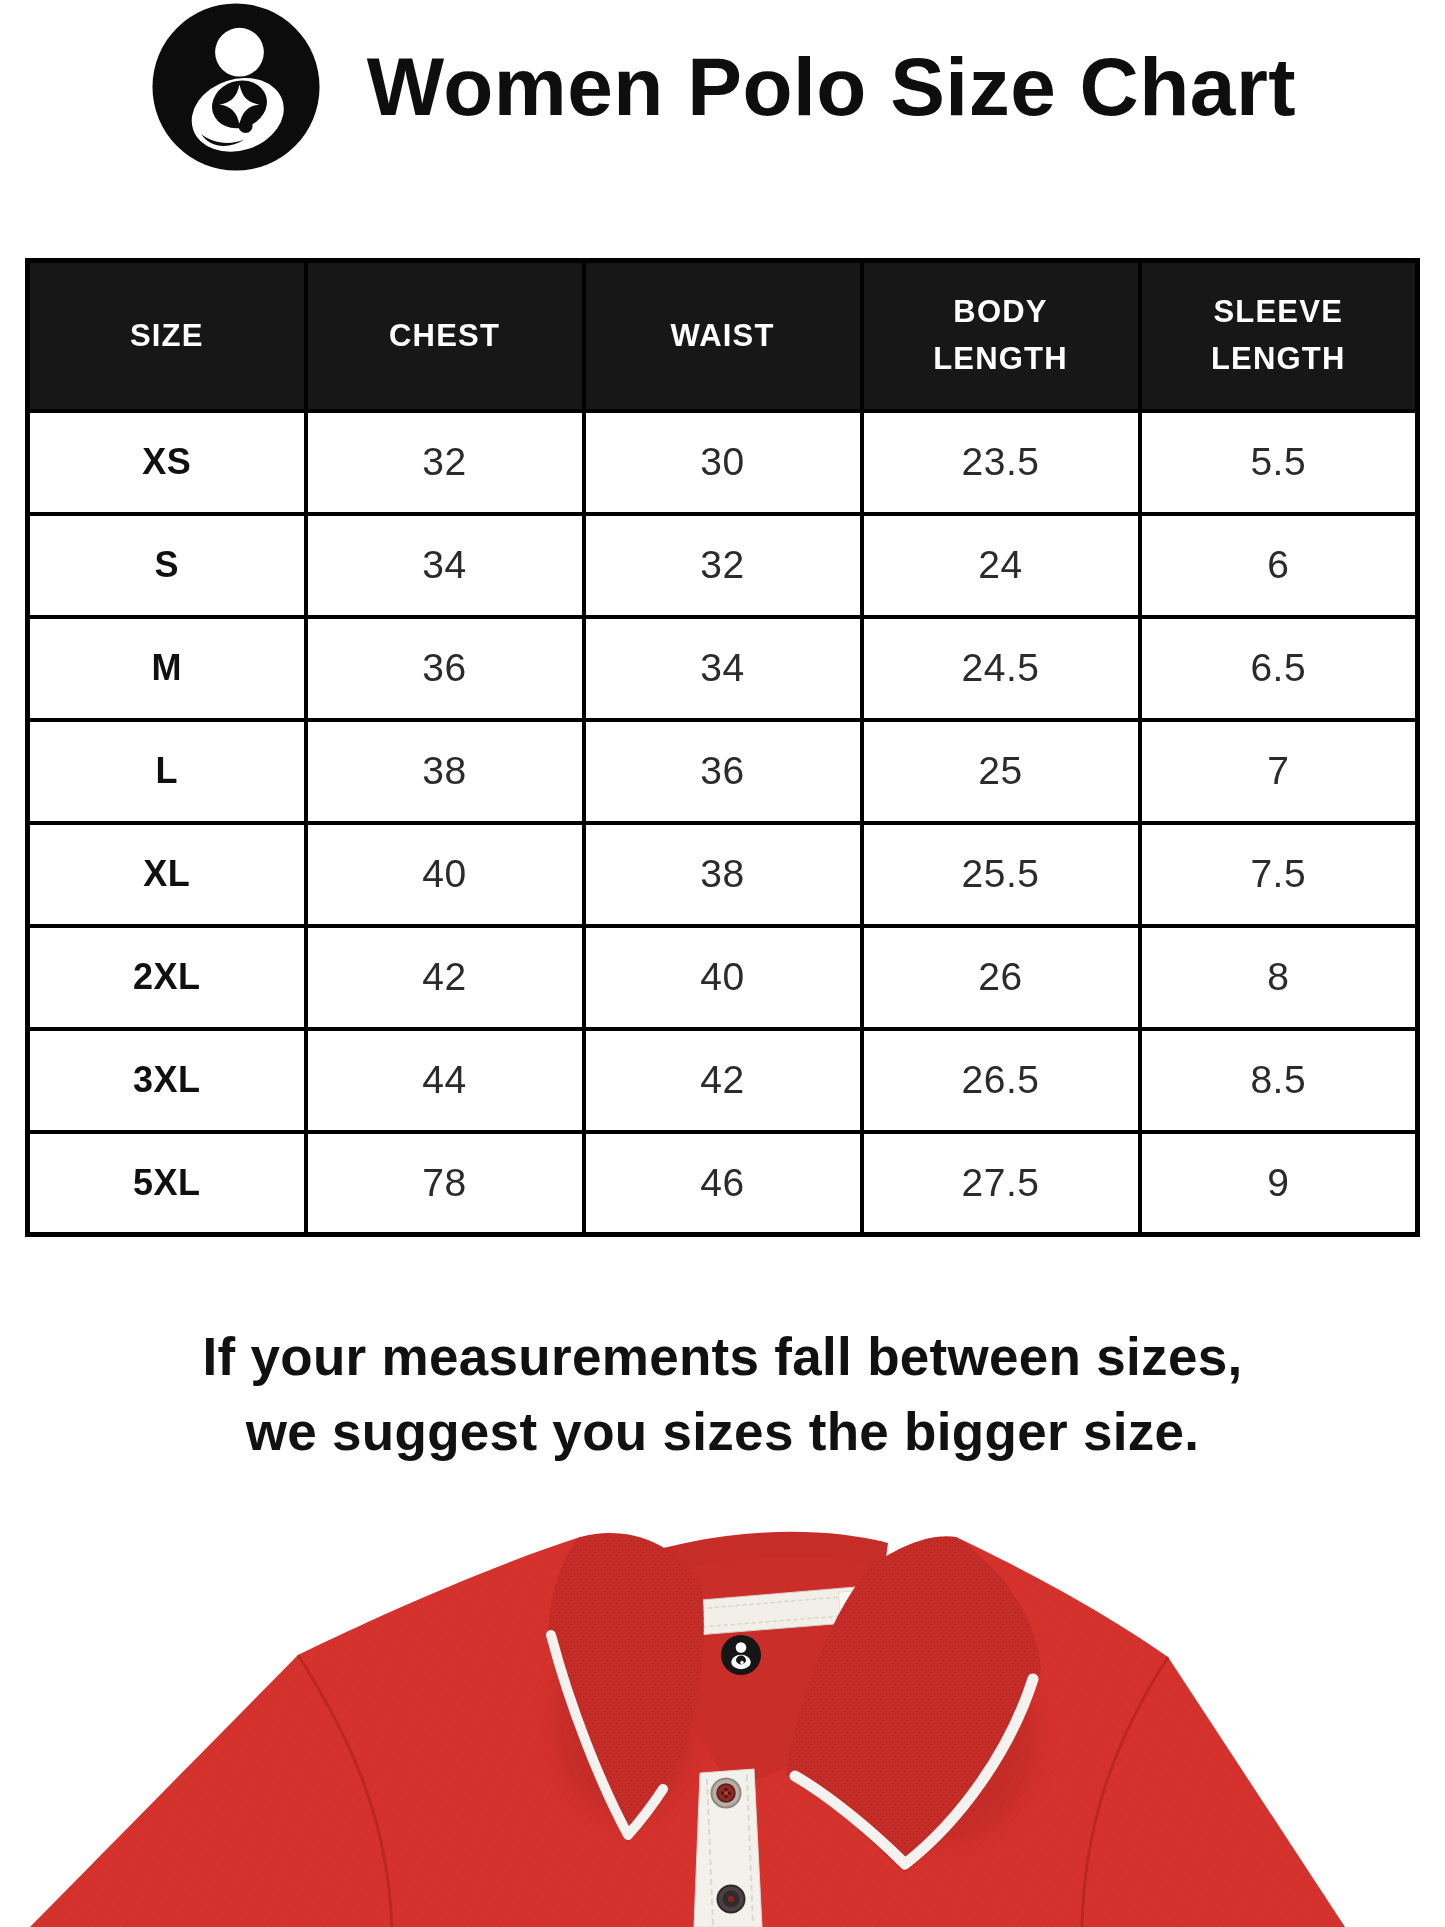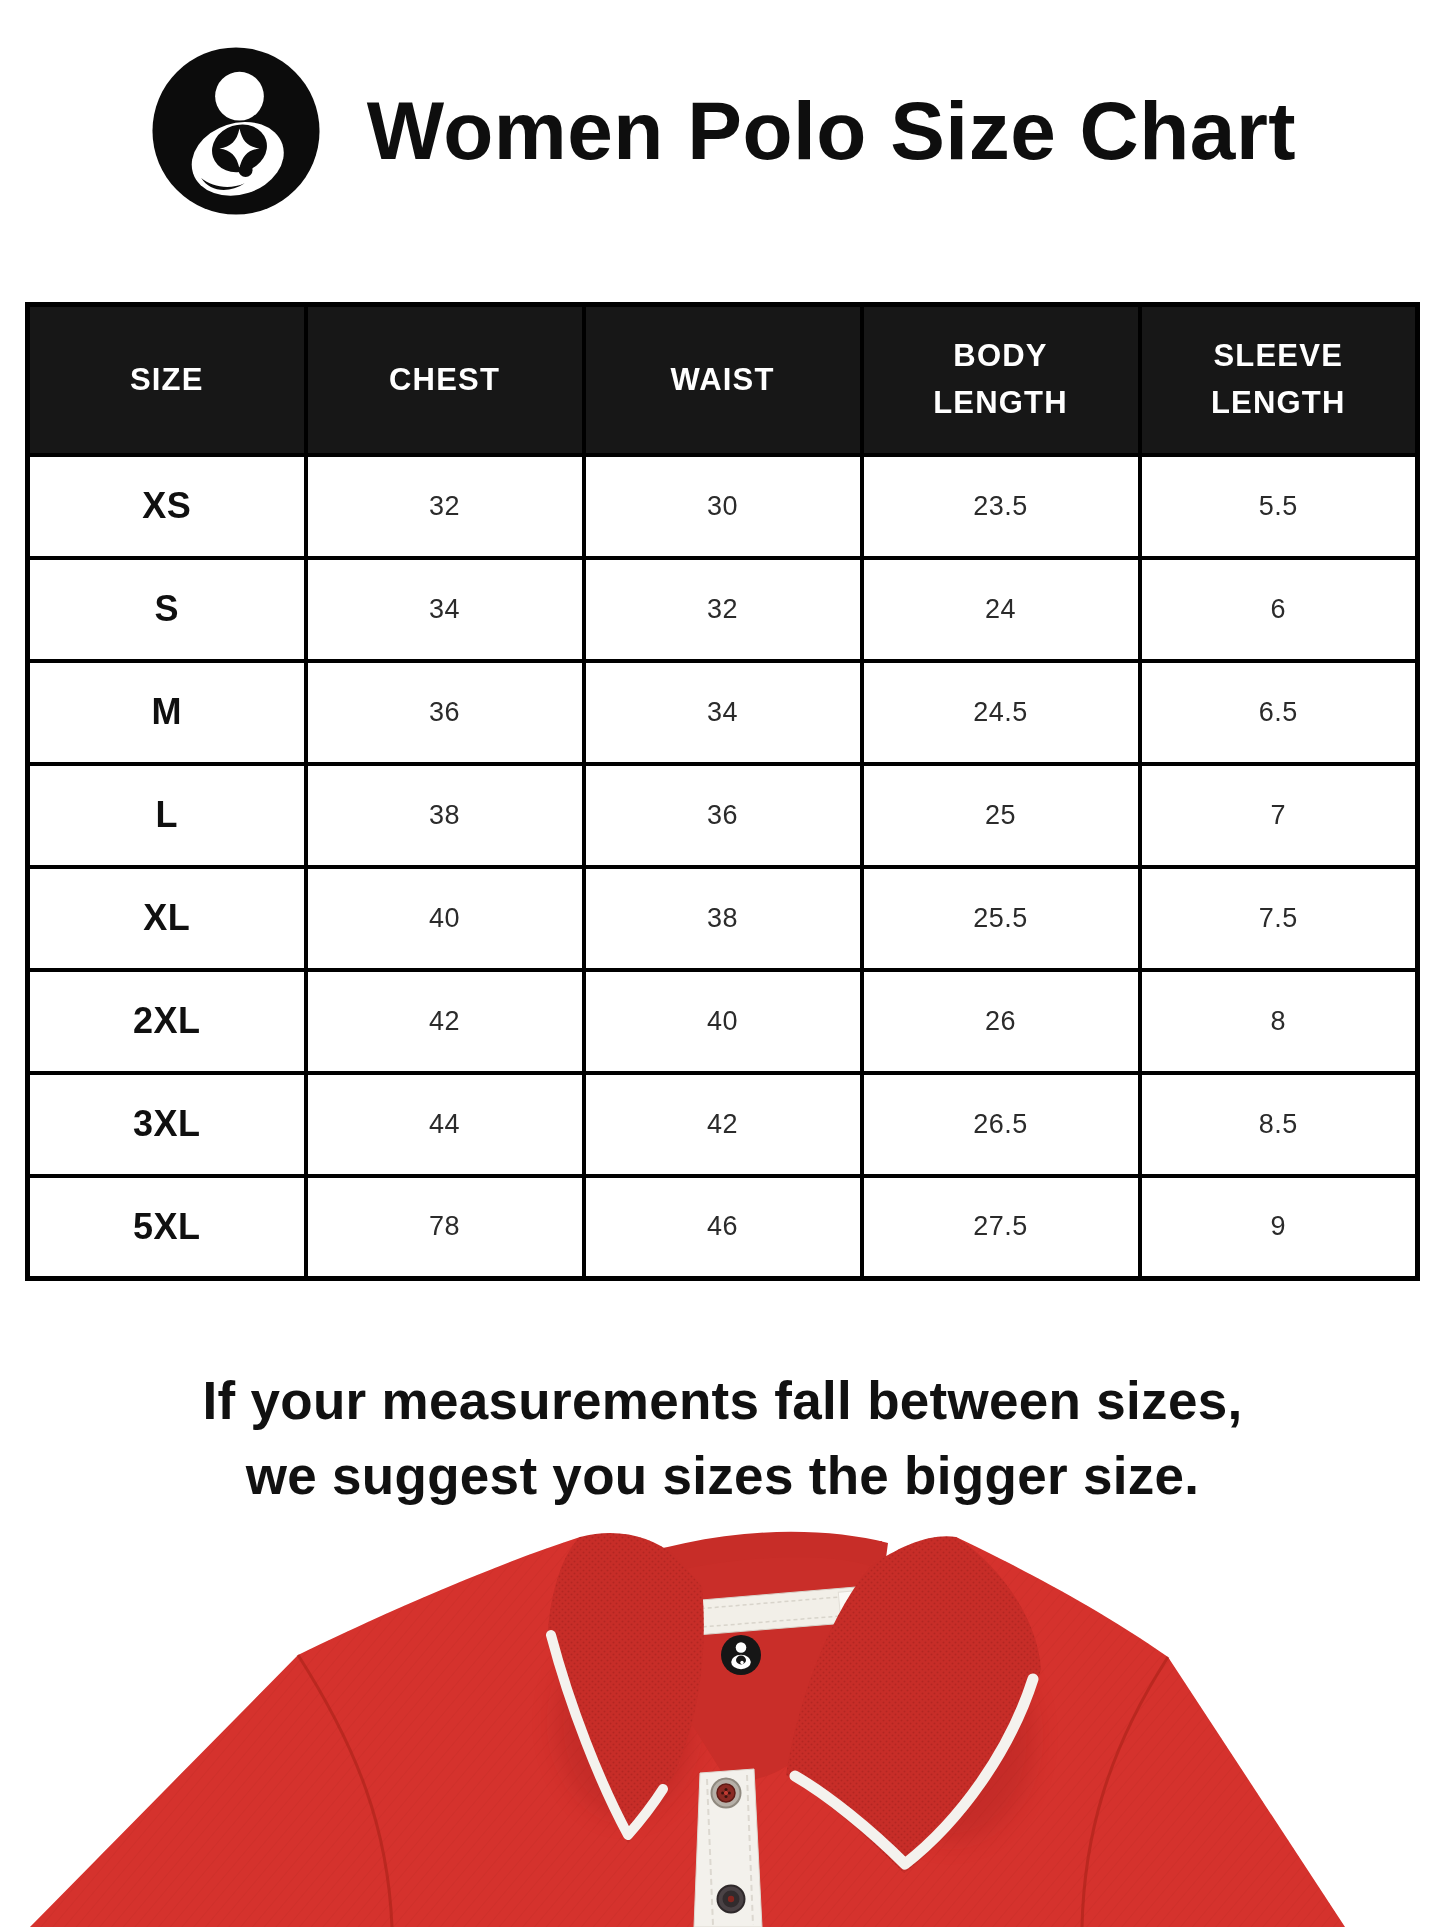--- a/index.html
+++ b/index.html
@@ -5,21 +5,21 @@
   * { margin:0; padding:0; box-sizing:border-box; }
   html,body { background:#ffffff; }
   body {
     width:1445px; height:1927px;
     position:relative; overflow:hidden;
     font-family:"Liberation Sans", sans-serif;
   }
   
   .header {
     display:flex; align-items:center; justify-content:center;
-    gap:44px; padding-top:44px;
+    gap:44px; 
   }
   .logo { width:174px; height:174px; flex:0 0 auto; }
   .title {
     font-size:82px; font-weight:800; color:#0e0e0e;
     letter-spacing:0.5px; white-space:nowrap;
   }
   
   .size-table {
     width:1395px; margin:84px auto 12px auto;
     border-collapse:collapse; table-layout:fixed;
@@ -29,21 +29,21 @@
     border:4px solid #000; text-align:center; vertical-align:middle;
   }
   .size-table thead tr { height:150px; }
   .size-table th {
     background:#171717; color:#ffffff;
     font-size:31px; font-weight:700; letter-spacing:1.2px;
   }
   .th-label { display:inline-block; max-width:178px; line-height:1.5; }
   .size-table tbody tr { height:103px; background:#ffffff; }
   .size-table td {
-    font-size:27px; font-weight:400; color:#2b2b2b; letter-spacing:0.5px;
+    font-size:39px; font-weight:400; color:#2b2b2b; letter-spacing:0.5px;
   }
   .size-table td.size-cell { font-size:36px; font-weight:700; color:#101010; }
   
   .note {
     margin-top:82px; text-align:center;
     font-size:53px; font-weight:800; color:#111111;
     line-height:1.42; letter-spacing:0.3px;
   }
   
   .shirt-photo {

